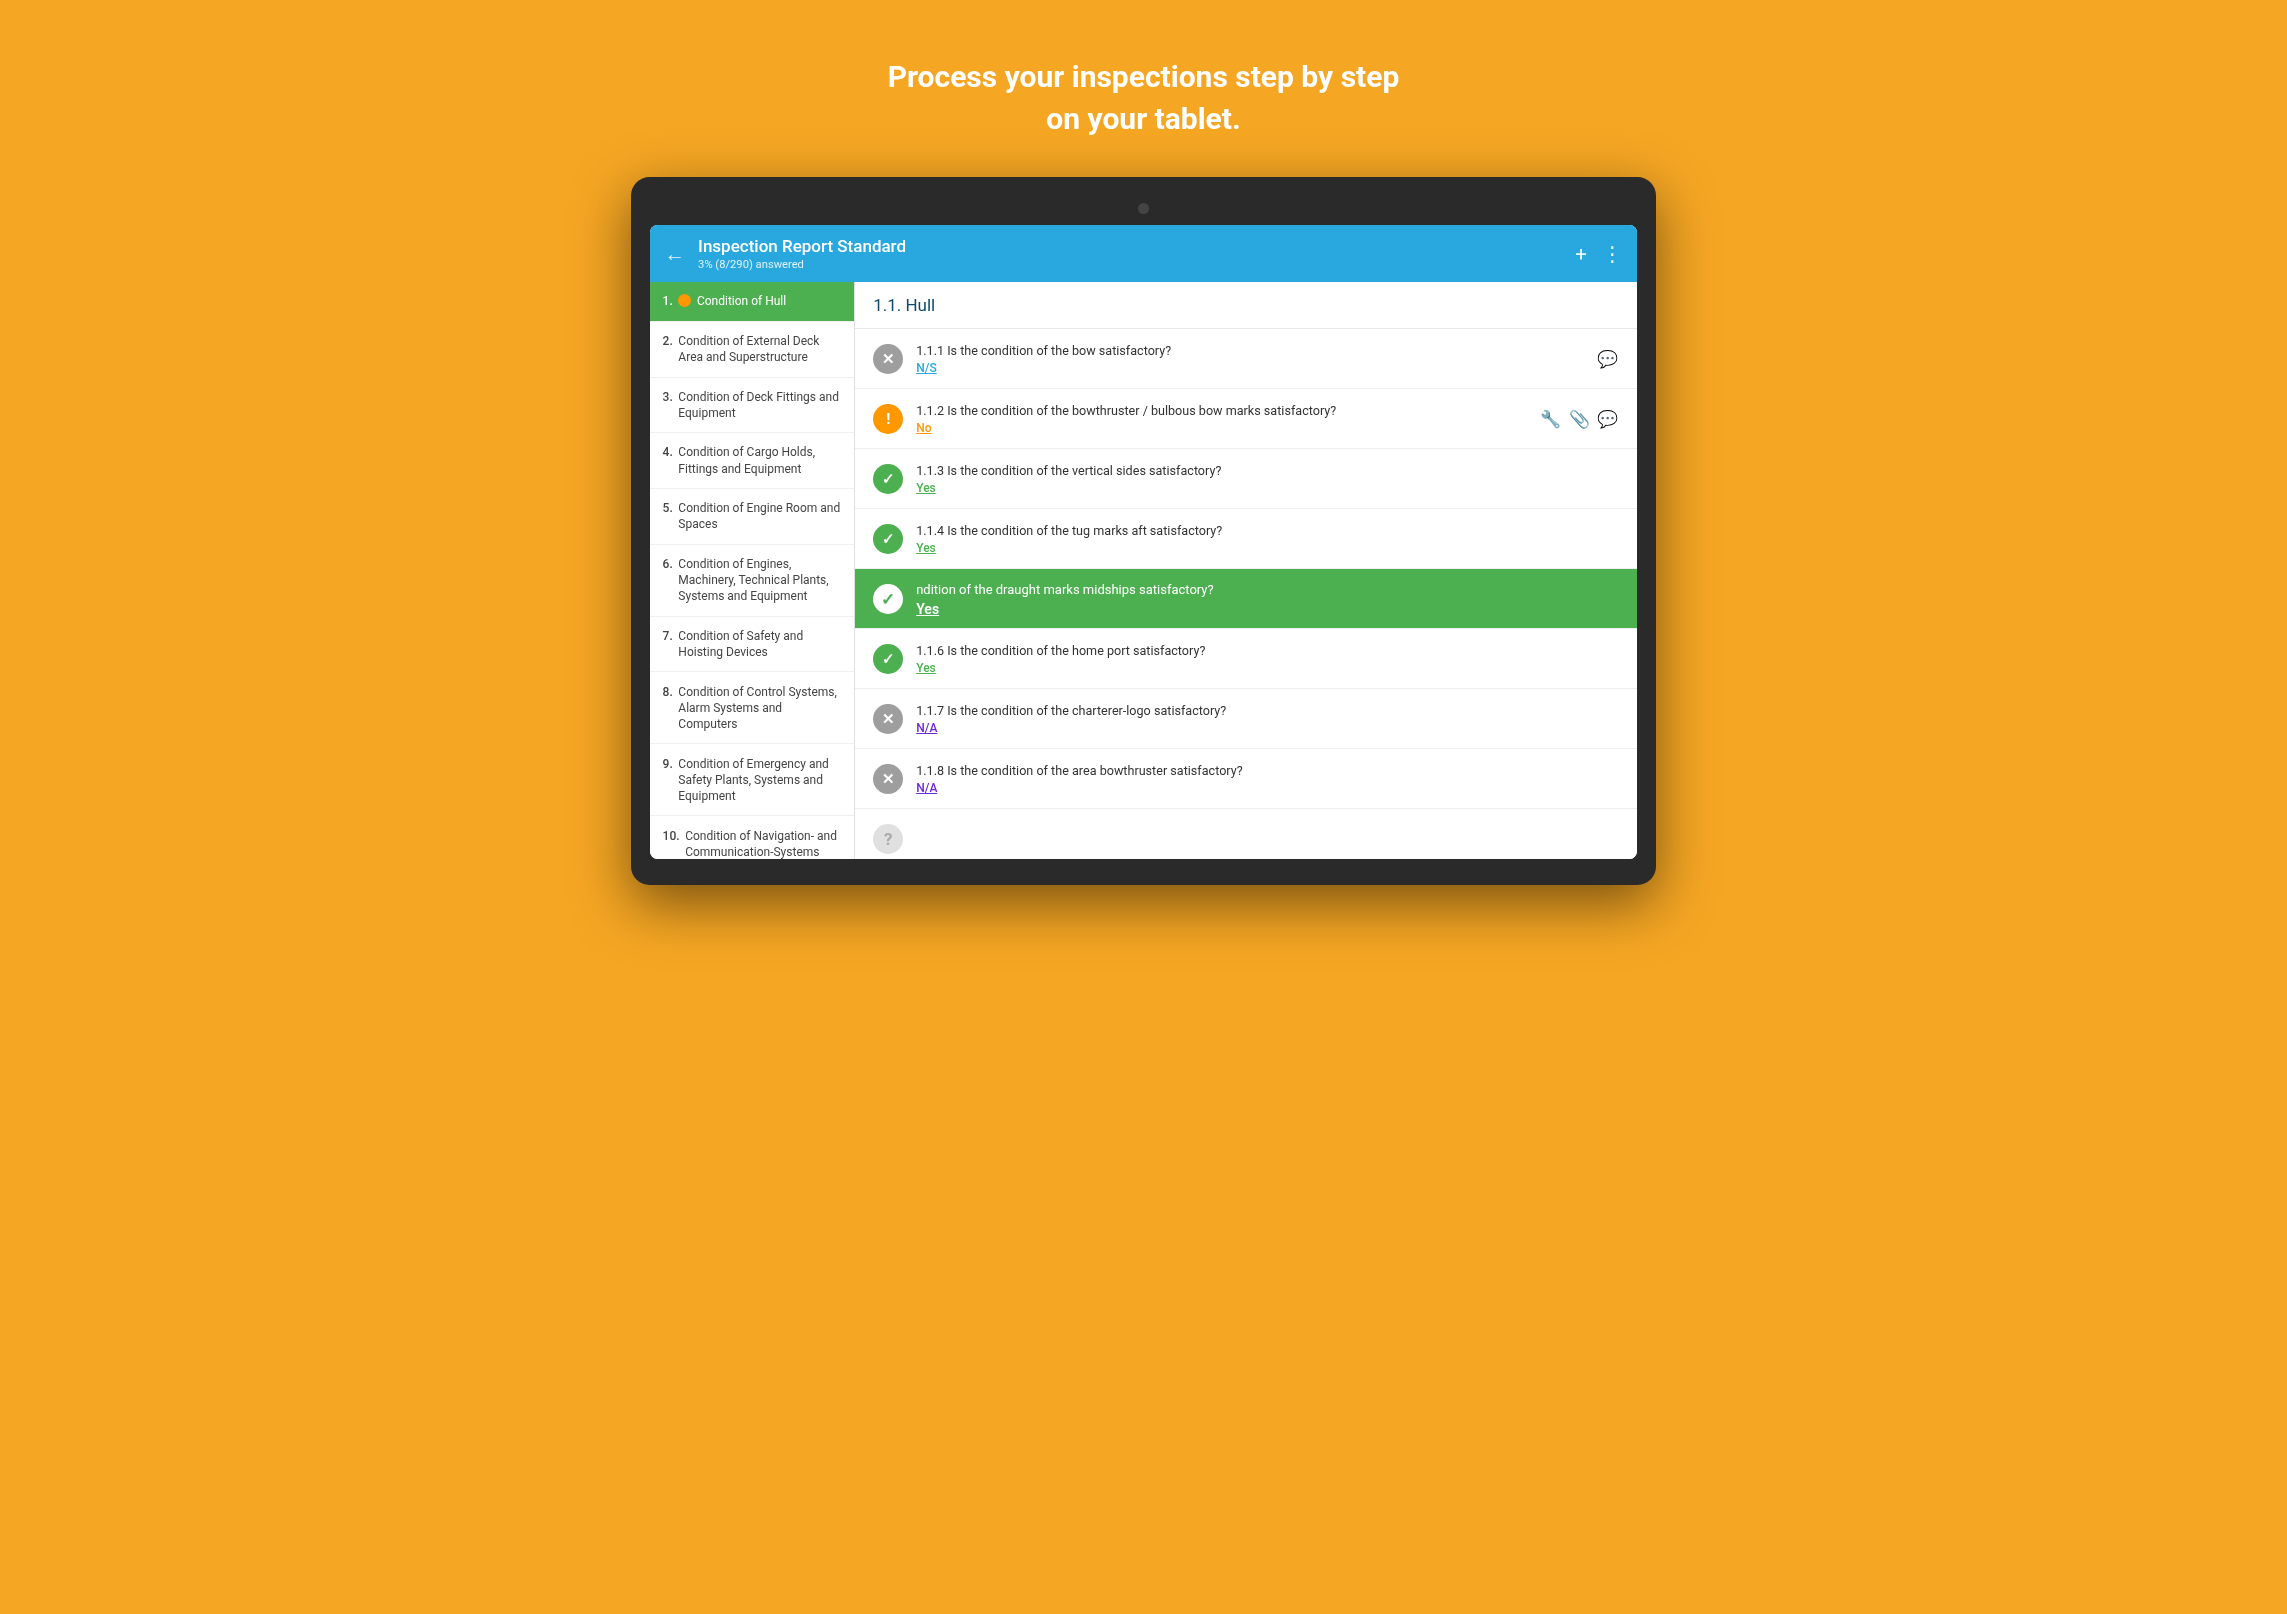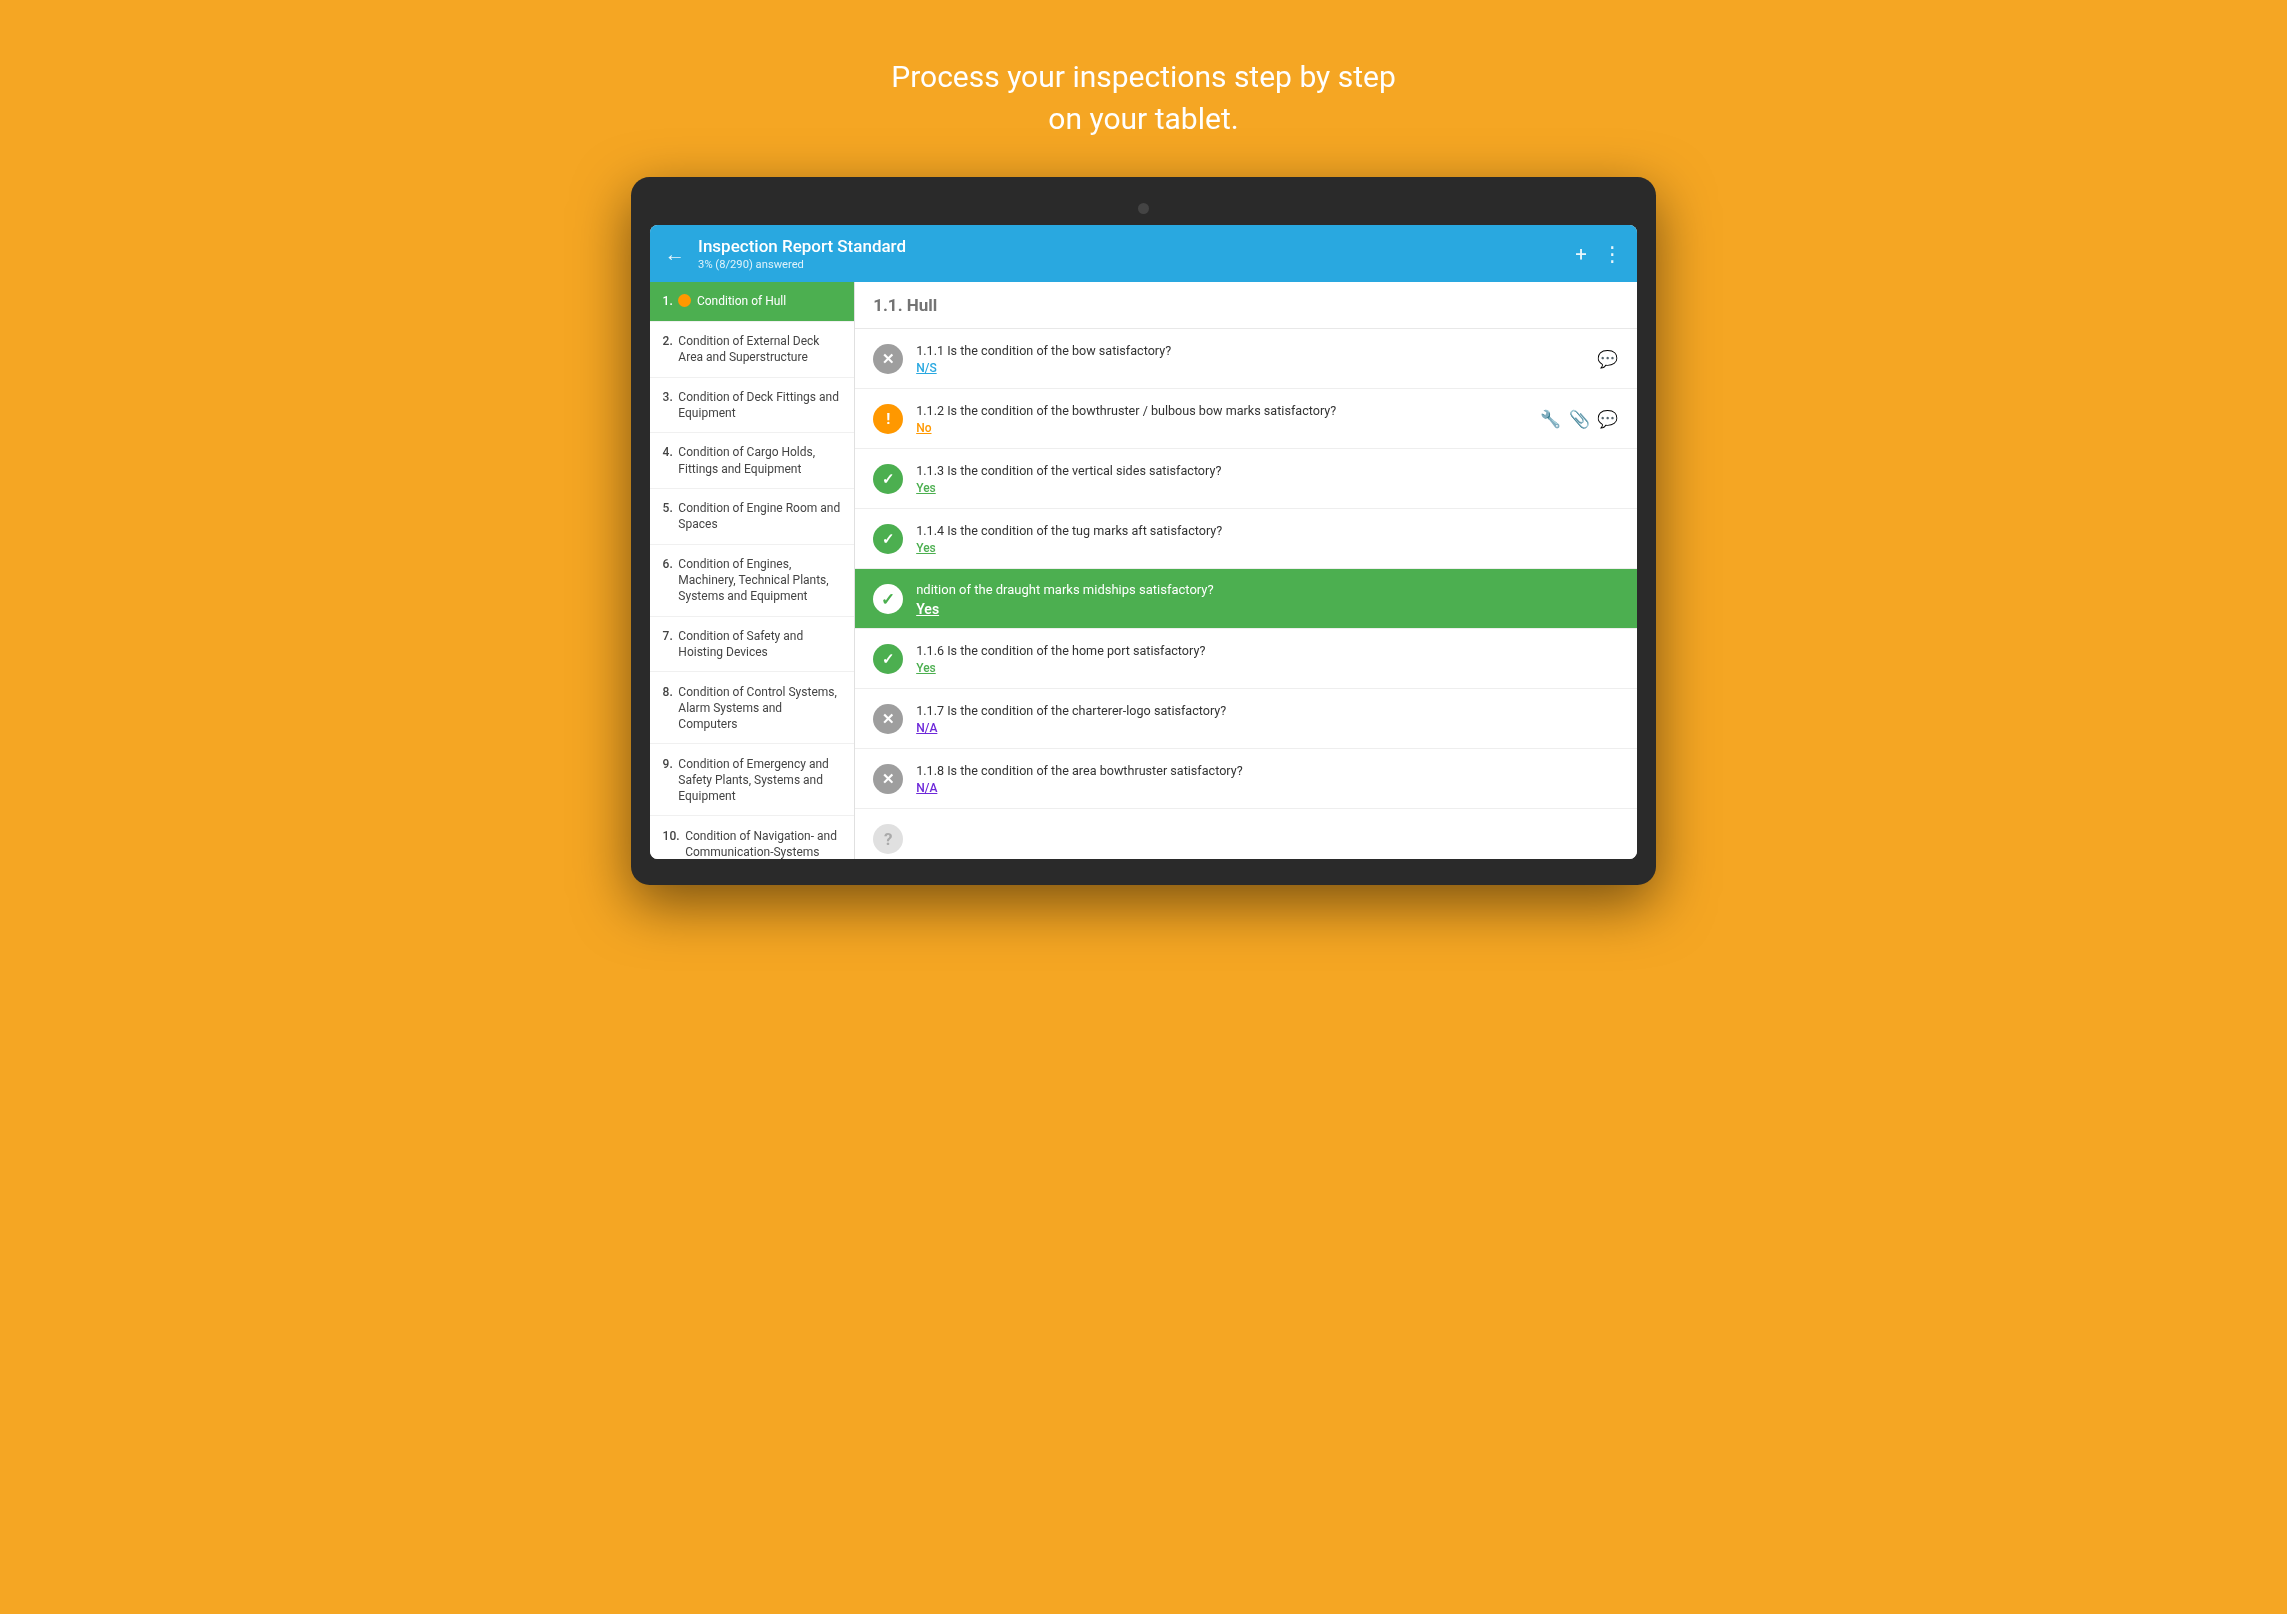--- a/index.html
+++ b/index.html
@@ -9,21 +9,21 @@
       min-height: 100vh;
       display: flex;
       flex-direction: column;
       align-items: center;
       padding: 37px 18.6px;
     }
     .headline {
       text-align: center;
       color: white;
       font-size: 30px;
-      font-weight: 400;
+      font-weight: 700;
       line-height: 1.4;
       margin-bottom: 37px;
       margin-top: 18.6px;
     }
     .tablet-frame {
       background: #2a2a2a;
       border-radius: 18.6px;
       padding: 26px 18.6px 26px 18.6px;
       width: 1025px;
       max-width: 100%;
@@ -128,22 +128,22 @@
     .icon-orange { background: #FF9800; }
     
     .main-panel {
       flex: 1;
       overflow-y: auto;
       background: #fafafa;
     }
     .section-title {
       padding: 13px 18.6px;
       font-size: 17px;
-      font-weight: 700;
-      color: #737373;
+      font-weight: 400;
+      color: #0c4a6e;
       background: white;
       border-bottom: 0.9px solid #e8e8e8;
     }
     .question-row {
       display: flex;
       align-items: center;
       padding: 0 18.6px;
       min-height: 60px;
       border-bottom: 0.9px solid #eeeeee;
       background: white;

